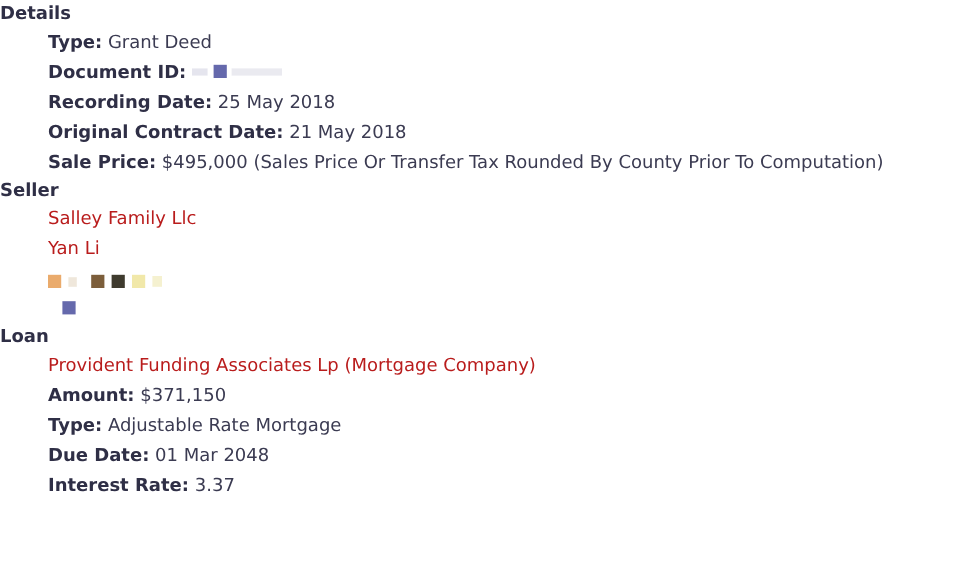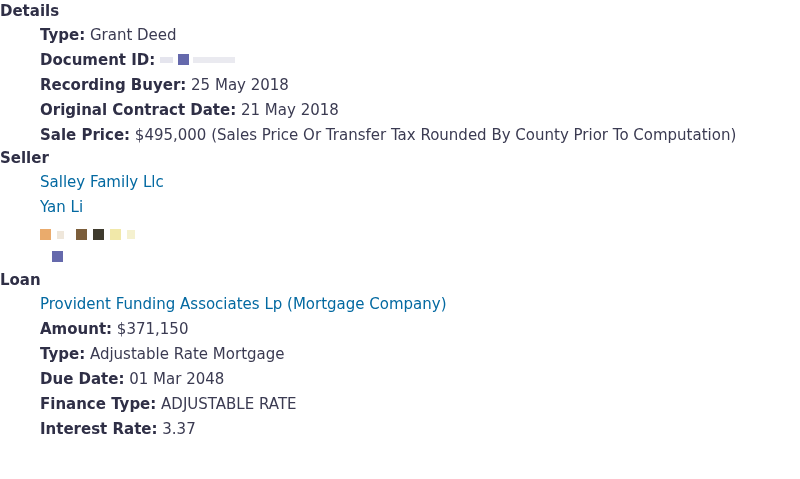--- a/index.html
+++ b/index.html
@@ -44,21 +44,21 @@
   .lbl {
     font-weight: bold;
     color: #2f2f46;
   }
   .val {
     font-weight: normal;
   }
   .plain {
     font-size: 15px;
     line-height: 25px;
-    color: #0369a1;
+    color: #b91c1c;
   }
   .addr-line {
     padding-left: 40px;
     height: 25px;
     line-height: 25px;
     position: relative;
   }
   .addr-blocks {
     display: inline-block;
     vertical-align: middle;
@@ -125,21 +125,21 @@
     </div>
 
     <div class="row">
       <span class="lbl">Document ID</span><span class="lbl">:</span>
       <span class="docid-blur">
         <span class="b2"></span><span class="b1"></span><span class="b3"></span>
       </span>
     </div>
 
     <div class="row">
-      <span class="lbl">Recording Buyer</span><span class="lbl">:</span>
+      <span class="lbl">Recording Date</span><span class="lbl">:</span>
       <span class="val">25 May 2018</span>
     </div>
 
     <div class="row">
       <span class="lbl">Original Contract Date</span><span class="lbl">:</span>
       <span class="val">21 May 2018</span>
     </div>
 
     <div class="row">
       <span class="lbl">Sale Price</span><span class="lbl">:</span>
@@ -180,24 +180,20 @@
     <div class="row">
       <span class="lbl">Type</span><span class="lbl">:</span>
       <span class="val">Adjustable Rate Mortgage</span>
     </div>
 
     <div class="row">
       <span class="lbl">Due Date</span><span class="lbl">:</span>
       <span class="val">01 Mar 2048</span>
     </div>
 
-    <div class="row">
-      <span class="lbl">Finance Type</span><span class="lbl">:</span>
-      <span class="val">ADJUSTABLE RATE</span>
-    </div>
 
     <div class="row">
       <span class="lbl">Interest Rate</span><span class="lbl">:</span>
       <span class="val">3.37</span>
     </div>
 
   </div>
 
 </div>
 

